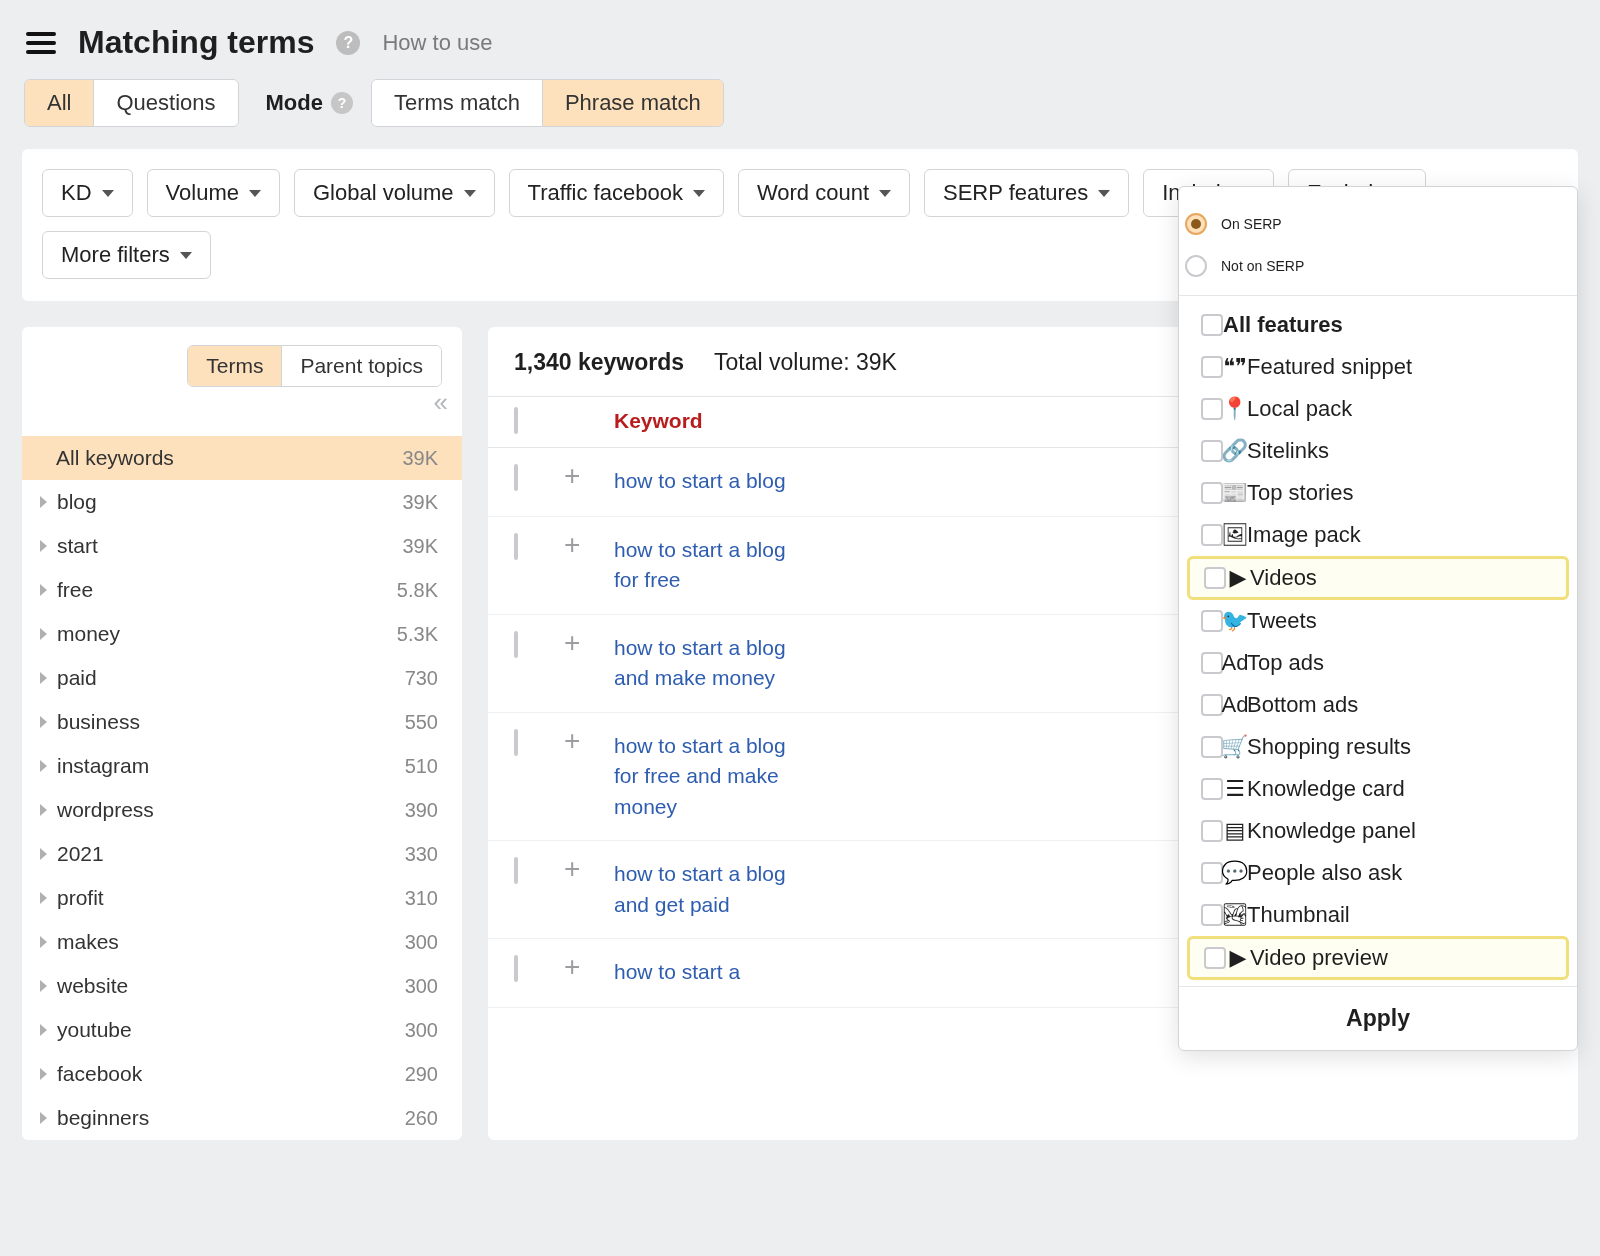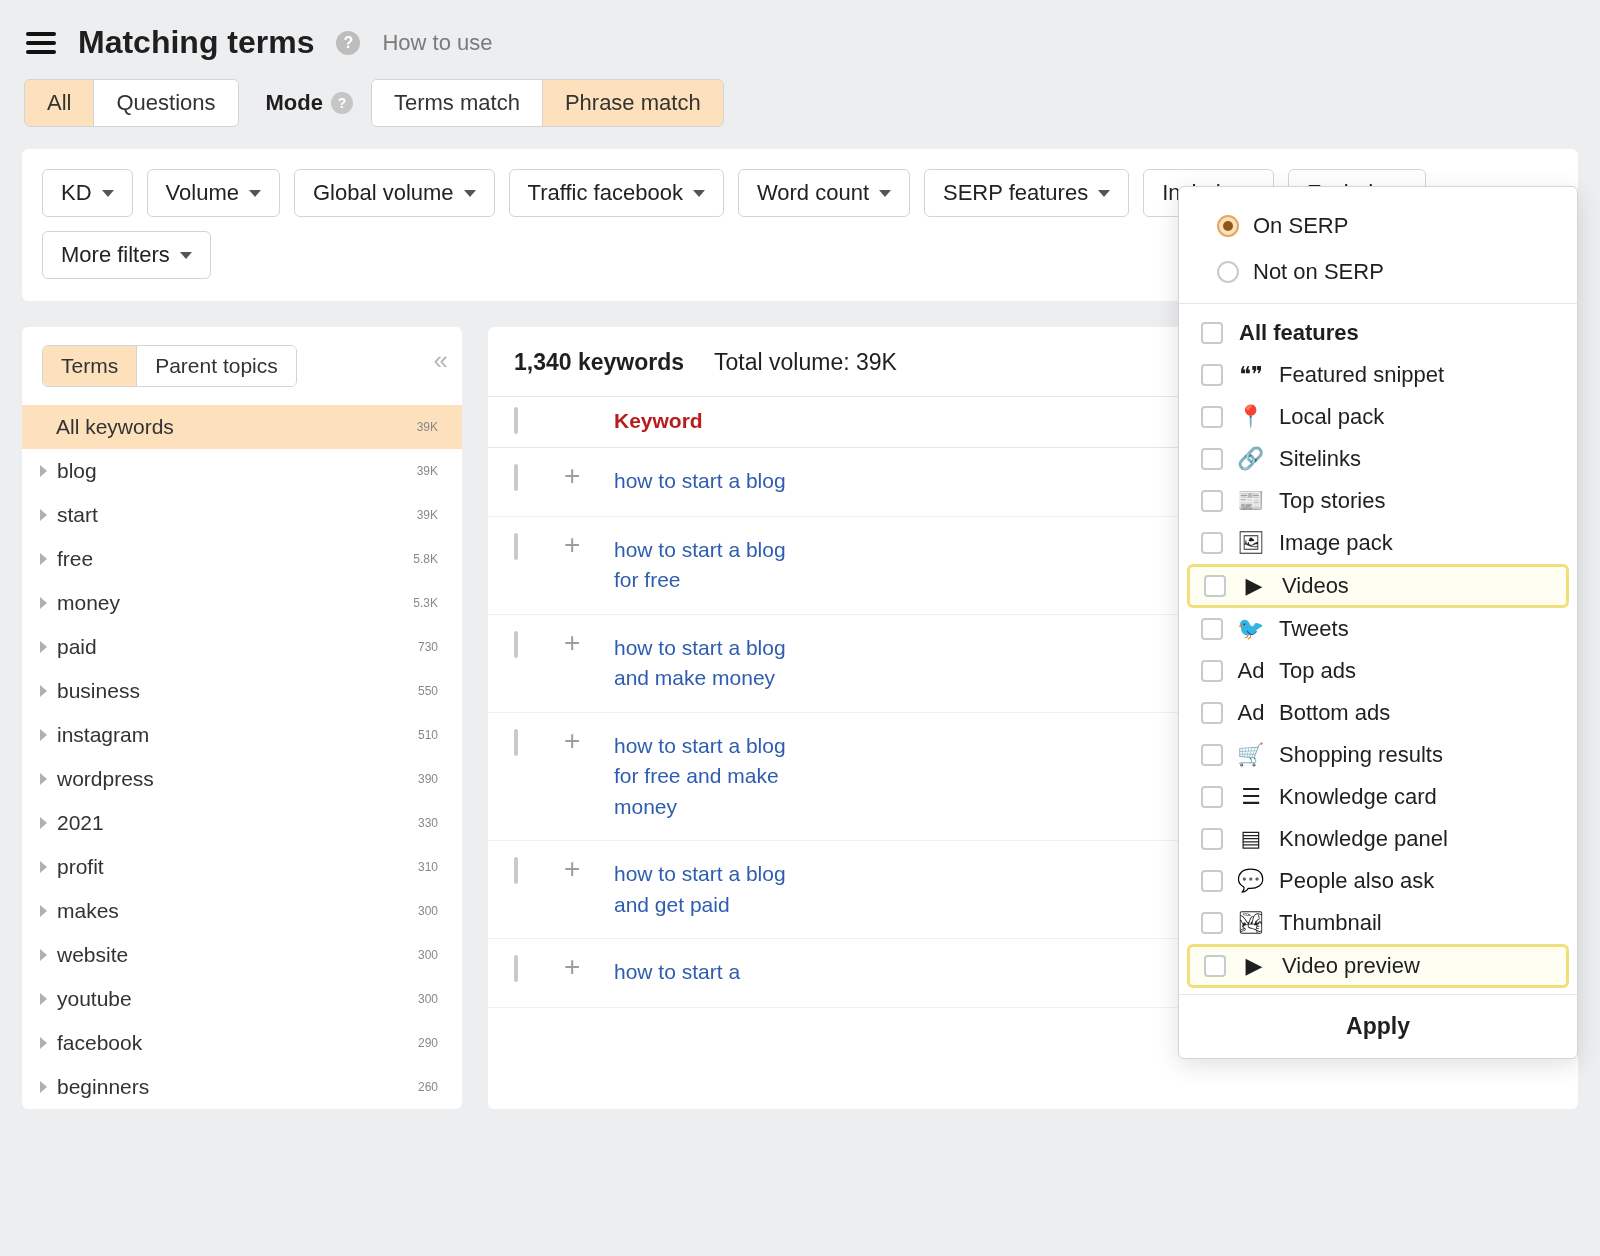--- a/index.html
+++ b/index.html
@@ -55,31 +55,31 @@
     display:inline-flex; align-items:center; gap:10px;
     border:1px solid #d2d4d7; background:#fff; border-radius:6px;
     padding:10px 18px; font-size:22px; cursor:pointer; color:#222;
   }
   .caret { width:0;height:0;border-left:6px solid transparent;border-right:6px solid transparent;border-top:7px solid #555; }
   
   .body { display:flex; gap:26px; margin:26px 22px 0 22px; }
   .sidebar {
     width:440px; background:#fff; border-radius:6px; padding:18px 0 0 0;
   }
-  .sidebar-tabs { display:flex; align-items:flex-start; padding:0 20px 18px 20px; gap:8px; }
+  .sidebar-tabs { display:flex; align-items:flex-end; padding:0 20px 18px 20px; gap:0;flex-direction:column; }
   .side-seg { display:inline-flex; border:1px solid #d2d4d7; border-radius:6px; overflow:hidden; }
   .side-seg .seg-btn { padding:8px 18px; font-size:21px; }
   .collapse-icon { margin-left:auto; color:#b5b7ba; font-size:26px; letter-spacing:-6px; }
   .side-item {
     display:flex; align-items:center; justify-content:space-between;
     padding:10px 24px 10px 34px; font-size:21px; color:#333;
     cursor:pointer;
   }
   .side-item.selected { background:#fde0bc; }
-  .side-item .count { color:#888; font-size:12px; }
+  .side-item .count { color:#888; font-size:20px; }
   .side-item .lbl { display:flex; align-items:center; gap:10px; }
   .tri { width:0;height:0;border-top:6px solid transparent;border-bottom:6px solid transparent;border-left:7px solid #b0b0b0; margin-left:-16px; }
   .side-item.selected .lbl { font-weight:400; }
   
   .main { flex:1; background:#fff; border-radius:6px; padding:22px 0 0 0; position:relative; }
   .stats { display:flex; gap:30px; padding:0 26px 20px 26px; font-size:23px; }
   .stats .kw { font-weight:700; }
   
   .thead {
     display:grid;
@@ -113,26 +113,26 @@
   .kd-yellow { background:#f4db8e; }
   .kd-green { background:#b8e3a5; }
   .num { text-align:right; }
   
   .serp-dd {
     position:absolute; top:186px; right:22px; width:400px;
     background:#fff; border:1px solid #d2d4d7; border-radius:6px;
     box-shadow:0 6px 24px rgba(0,0,0,0.12);
     z-index:50; padding:16px 0 0 0;
   }
-  .radio-row { display:flex; align-items:center; gap:14px; padding:10px 38px; font-size:22px; cursor:pointer; }
+  .radio-row { display:flex; align-items:center; gap:14px; padding:10px 6px; font-size:14px; cursor:pointer; }
   .radio { width:22px;height:22px;border-radius:50%;border:2px solid #c8cacd;display:flex;align-items:center;justify-content:center; }
   .radio.checked { border-color:#e8a55d; background:#fde0bc; }
   .radio.checked::after { content:""; width:10px; height:10px; border-radius:50%; background:#8b5a1a; }
   .dd-sep { height:1px; background:#e5e6e8; margin:8px 0; }
-  .feat-row { display:flex; align-items:center; gap:16px; padding:8px 22px; font-size:22px; cursor:pointer; }
+  .feat-row { display:flex; align-items:center; padding:8px 22px; font-size:22px; cursor:pointer; }
   .feat-row .chk { flex-shrink:0; }
   .feat-row.bold .lbl { font-weight:700; }
   .hl { border:3px solid #f0df7a; border-radius:6px; margin:0 8px; background:#fffef2; }
   .hl .feat-row { padding:6px 14px; }
   .apply-btn {
     border-top:1px solid #e5e6e8; text-align:center; font-size:23px;
     font-weight:700; padding:18px 0; cursor:pointer; margin-top:6px;
   }
   
   .ico { display:inline-flex; width:24px; height:24px; align-items:center; justify-content:center; }

